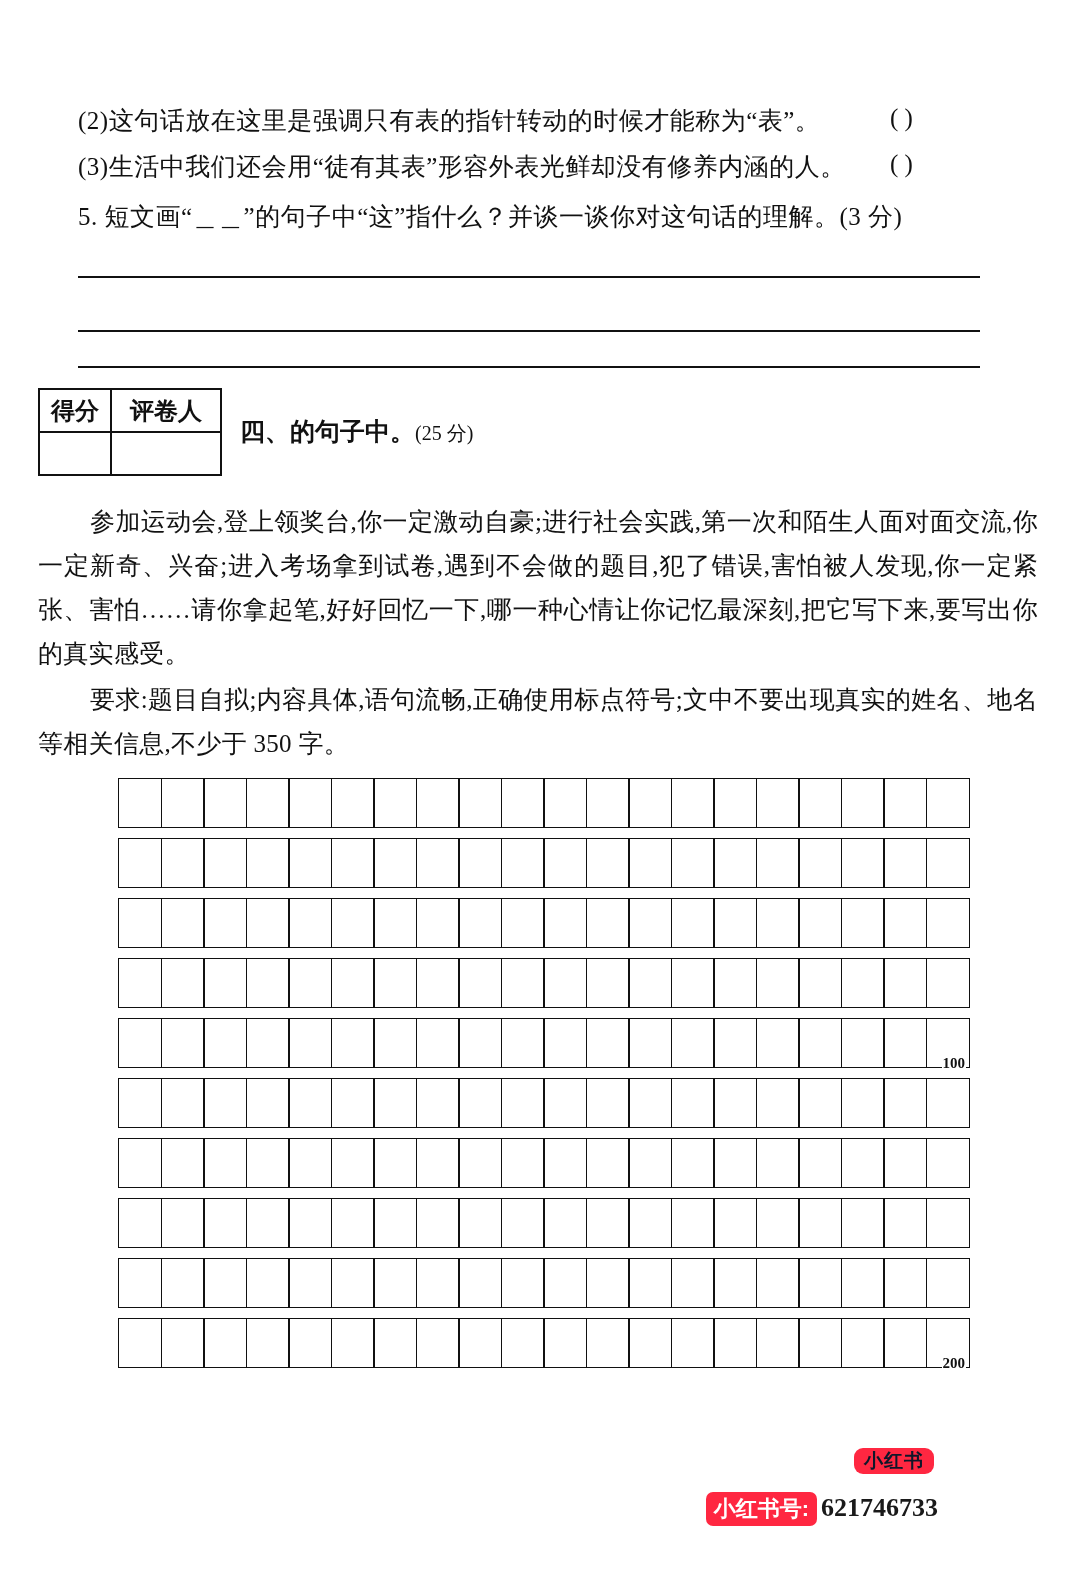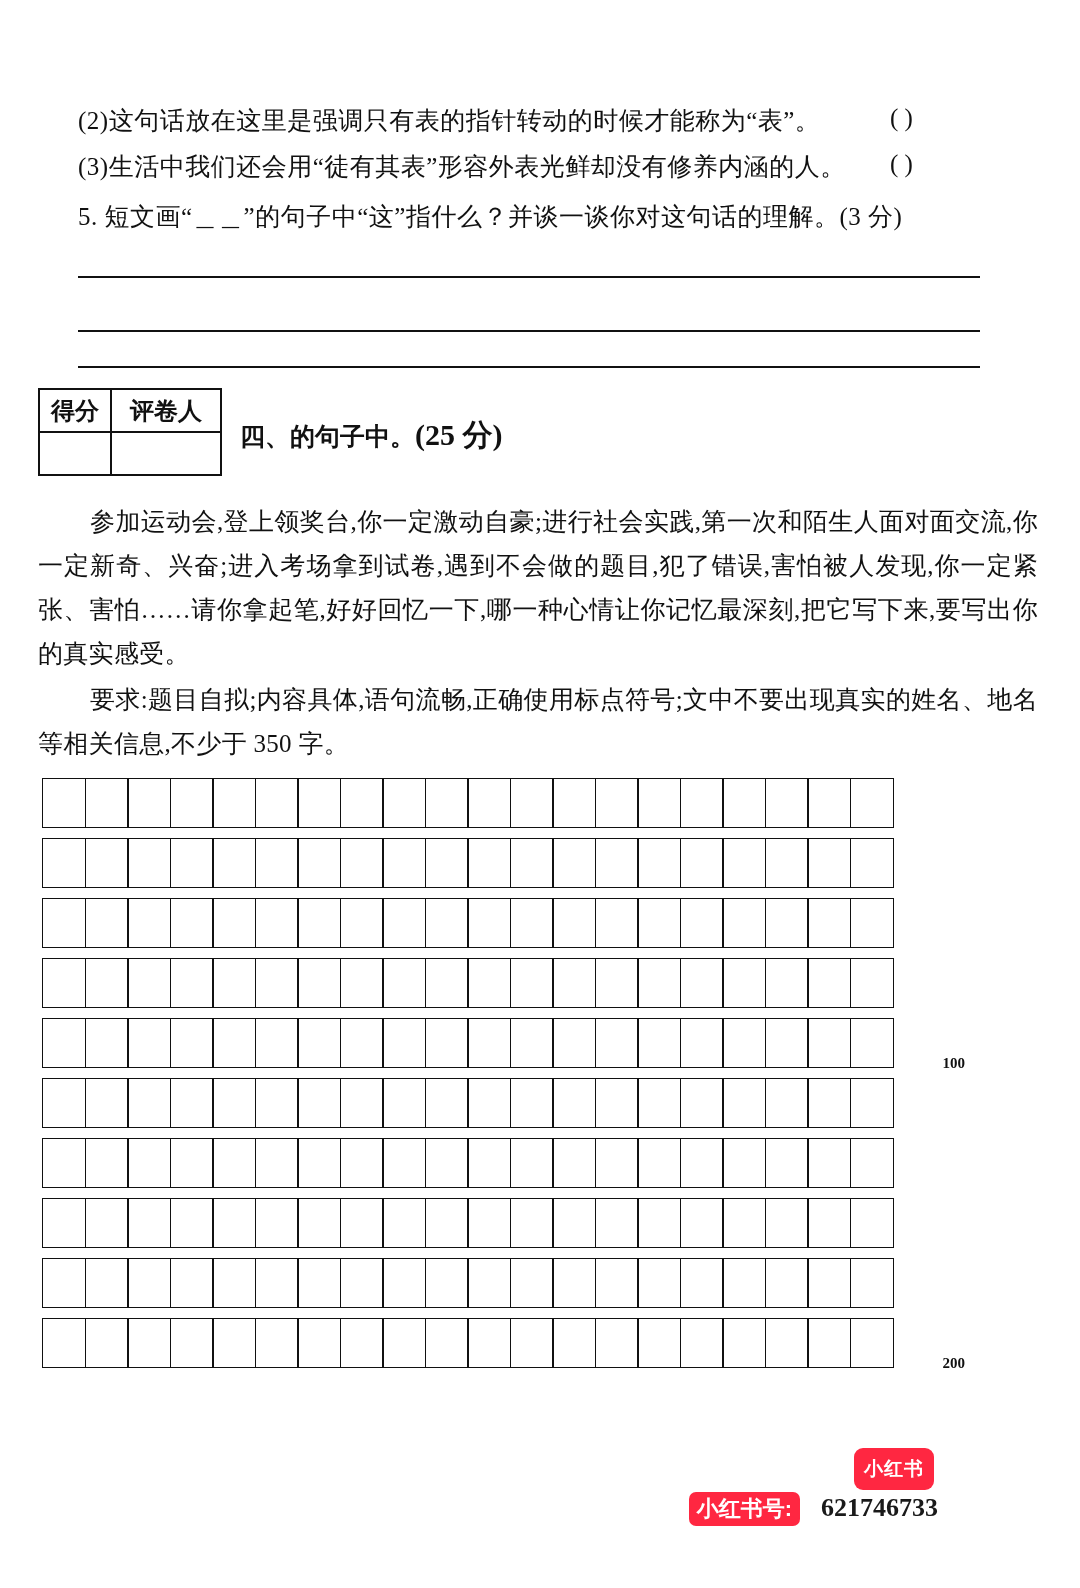--- a/index.html
+++ b/index.html
@@ -84,22 +84,22 @@
 
   .section-title {
     position: absolute;
     left: 240px;
     top: 415px;
     font-size: 25px;
     font-weight: bold;
     white-space: nowrap;
   }
   .section-title .pts {
-    font-weight: bold;
-    font-size: 30px;
+    font-weight: normal;
+    font-size: 20px;
   }
 
   
   .para {
     position: absolute;
     left: 38px;
     width: 1000px;
     font-size: 25px;
     line-height: 44px;
     text-align: justify;
@@ -112,20 +112,21 @@
   .grid-wrap {
     position: absolute;
     left: 42px;
     top: 778px;
     width: 926px;
   }
   .grid-row {
     display: flex;
     position: relative;
     margin-bottom: 10px;
+    justify-content: flex-end;
   }
   .grid-row:last-child { margin-bottom: 16px; }
   .cell-box {
     width: 44.1px;
     height: 50px;
     border: 1.6px solid #111;
     box-sizing: border-box;
     margin-right: -1.6px;
   }
   .count-label {
@@ -149,24 +150,24 @@
     font-size: 22px;
     font-weight: bold;
   }
 
   
   .xhs-badge {
     position: absolute;
     right: 18px;
     top: 1448px;
     background: #ff2741;
-    color: #ffffff;
+    color: #0f172a;
     font-size: 19px;
     font-weight: bold;
-    padding: 8px 10px;
+    padding: 0 10px;
     border-radius: 9px;
     font-family: "Liberation Sans", sans-serif;
     letter-spacing: 1px;
   }
   .xhs-id {
     position: absolute;
     right: 14px;
     top: 1492px;
     font-size: 26px;
     font-weight: bold;
@@ -174,21 +175,21 @@
     white-space: nowrap;
     font-family: "Liberation Serif", serif;
   }
   .xhs-id .tag {
     display: inline-block;
     background: #ff2741;
     color: #fff;
     font-size: 22px;
     padding: 2px 8px;
     border-radius: 7px;
-    margin-right: 21px;
+    margin-right: 4px;
     font-family: "Liberation Sans", sans-serif;
   }
 </style>
 </head>
 <body>
 
 <div class="page">
 
   <div class="qline q2">(2)这句话放在这里是强调只有表的指针转动的时候才能称为“表”。</div>
   <div class="paren p2">(    )</div>

